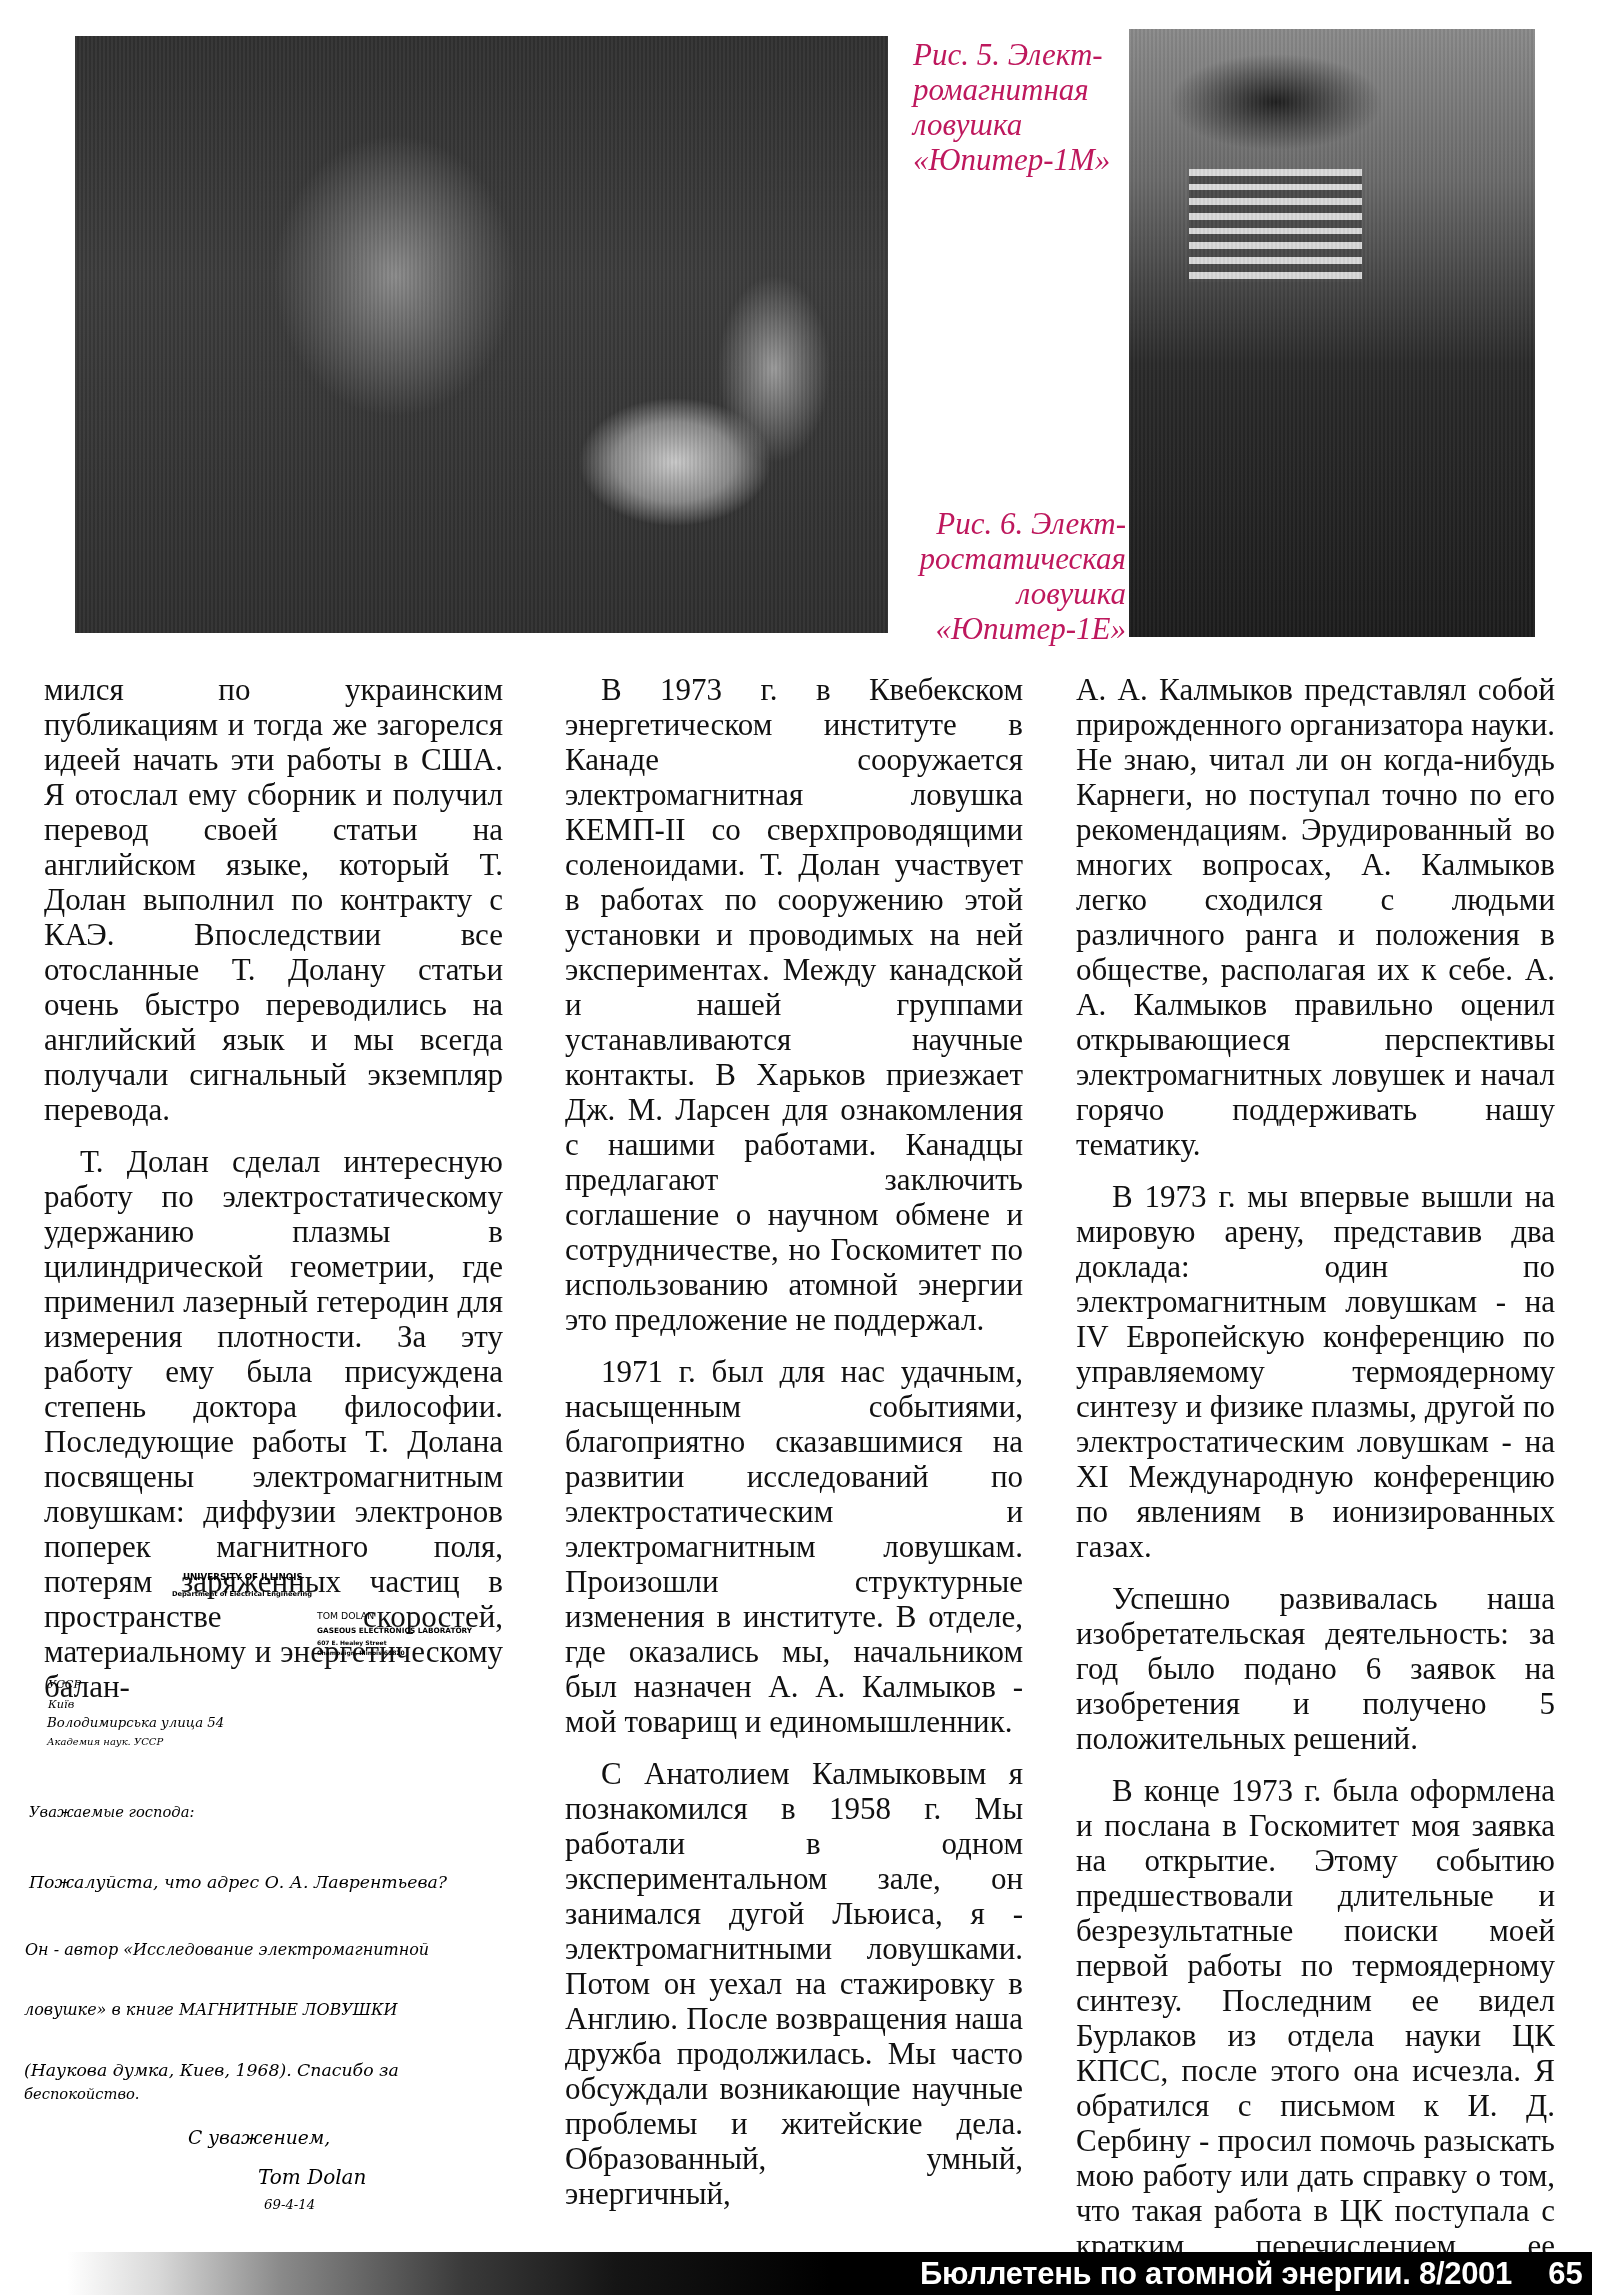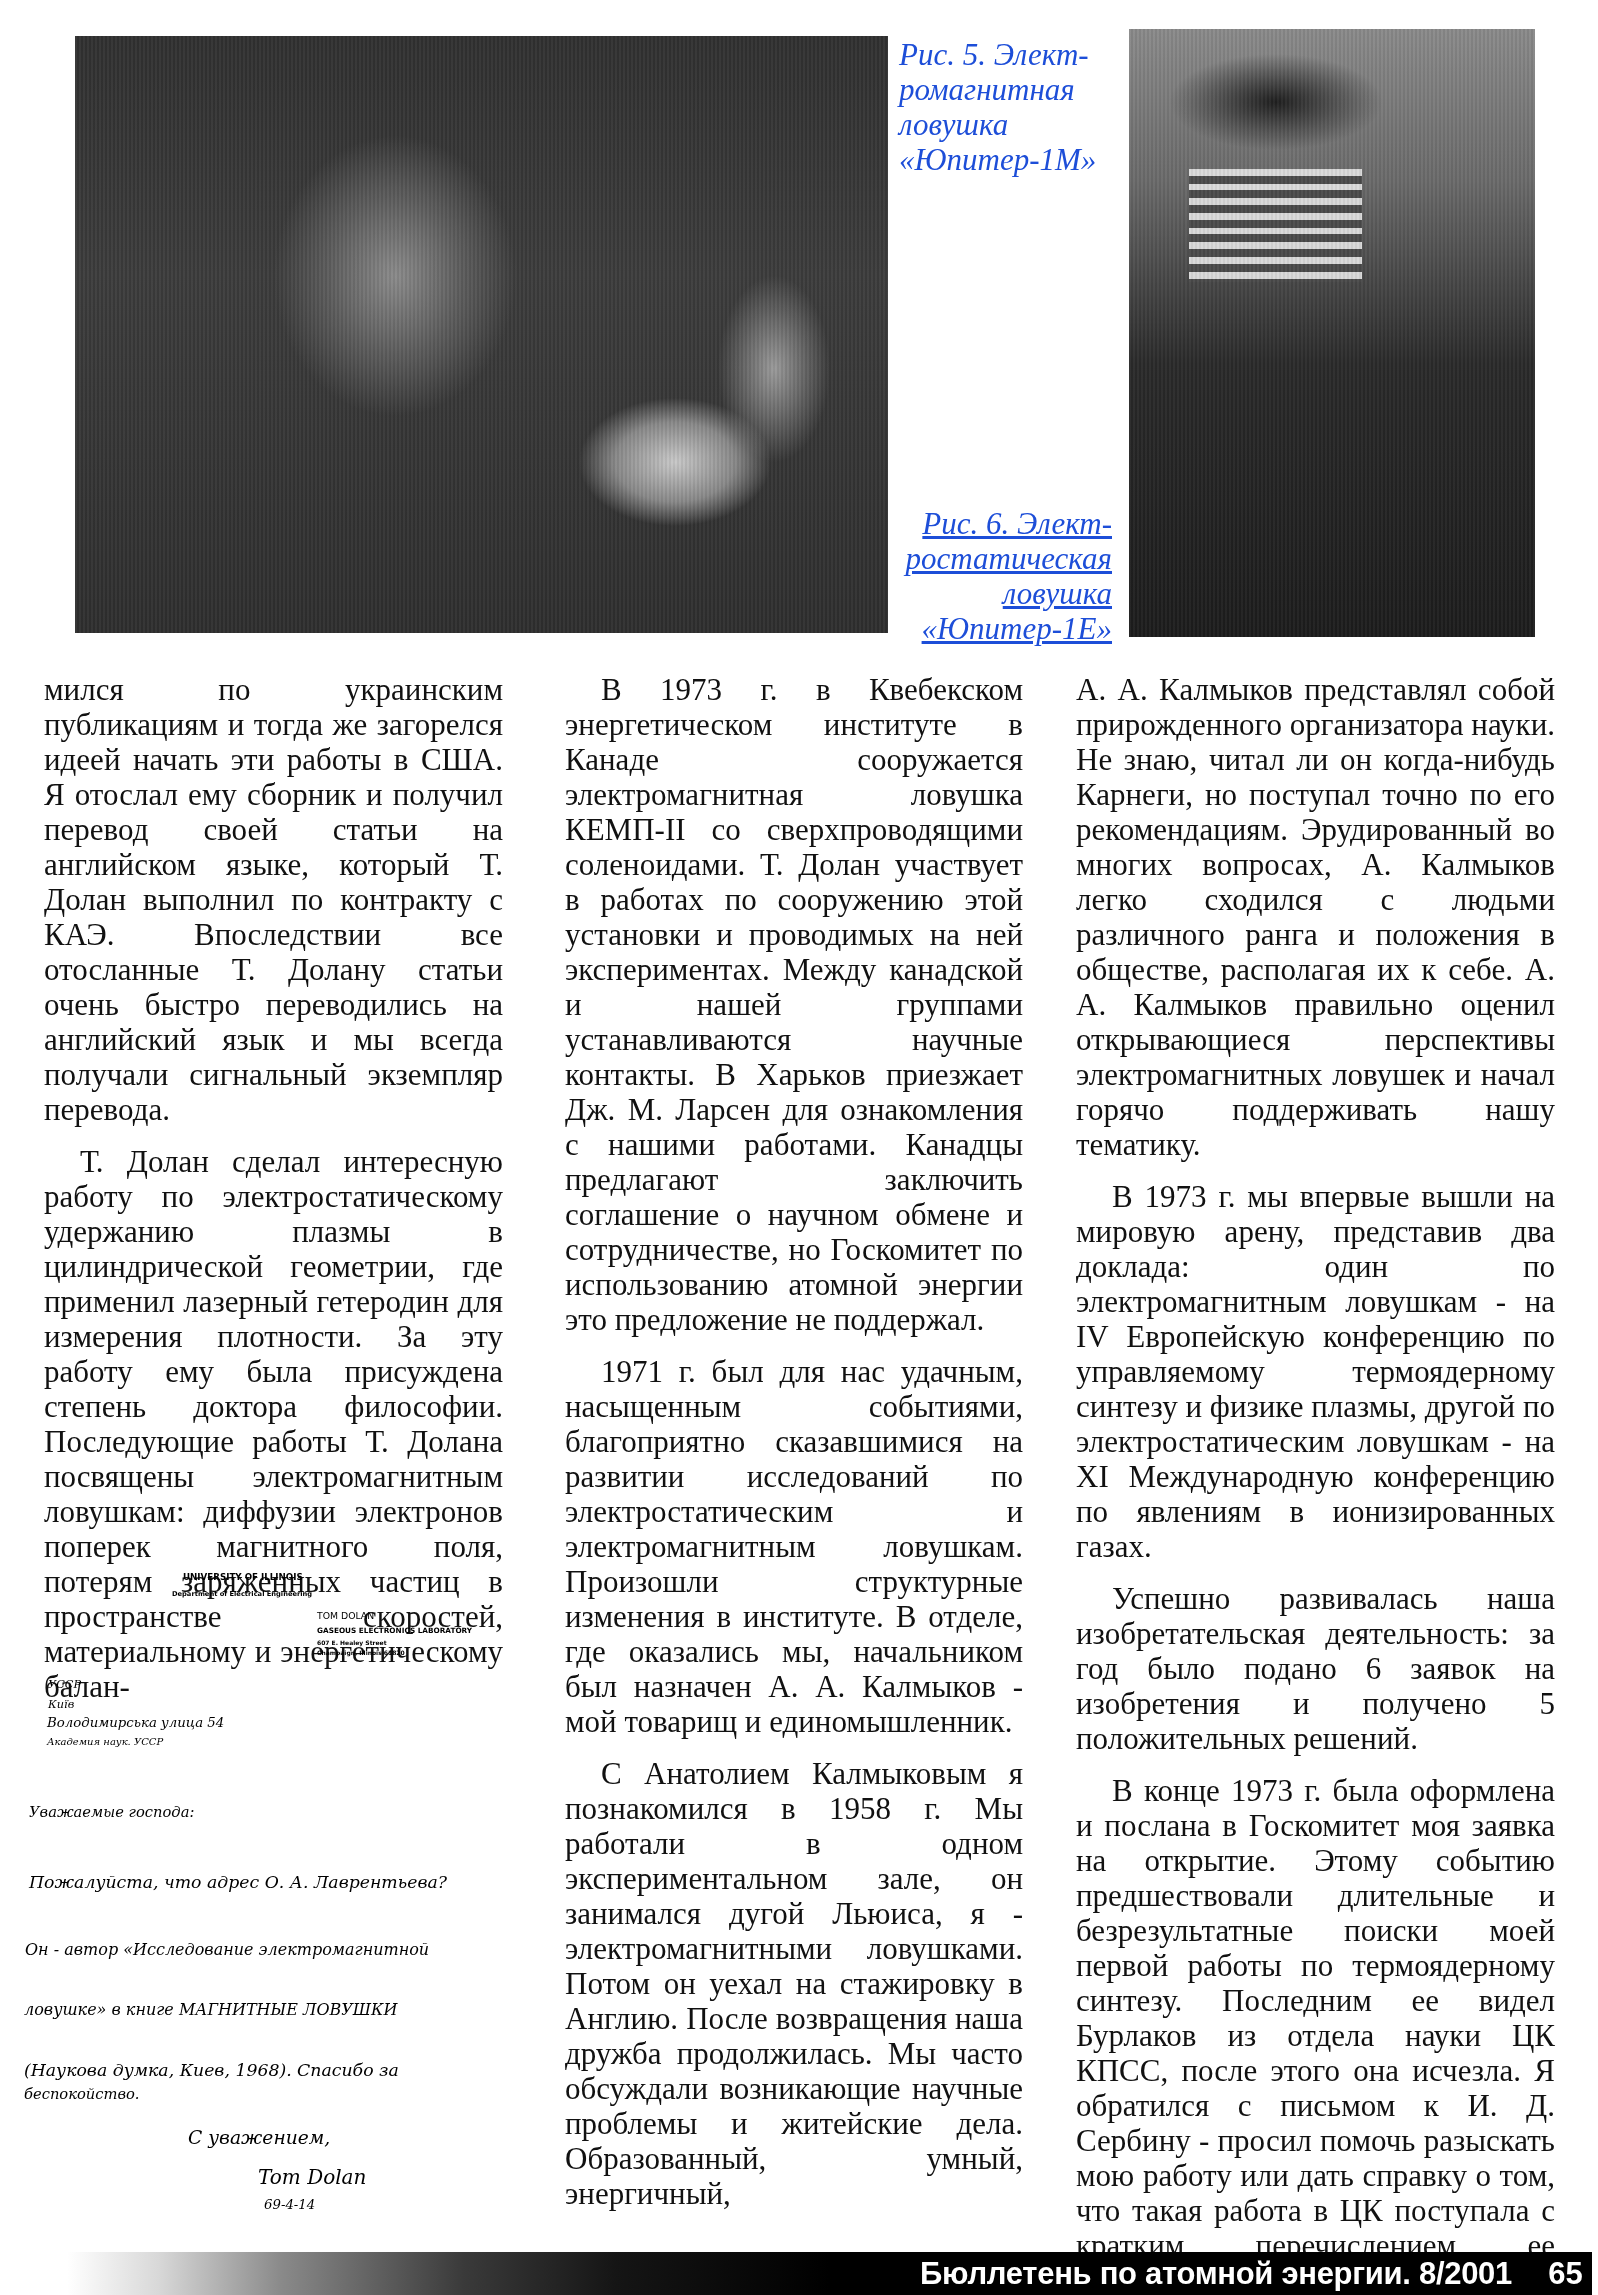--- a/index.html
+++ b/index.html
@@ -18,23 +18,23 @@
     background:
       repeating-linear-gradient(180deg, #d9d9d9 0px, #d9d9d9 6.7px, #4a4a4a 6.7px, #4a4a4a 14.7px) 60px 140px / 173px 113px no-repeat,
       radial-gradient(ellipse 133px 60px at 147px 73px, #1f1f1f 0%, transparent 80%),
       linear-gradient(180deg, #8a8a8a 0%, #6a6a6a 25%, #2a2a2a 55%, #1c1c1c 100%);
   }
   .photo .shade { position: absolute; inset: 0;
     background: repeating-linear-gradient(90deg, rgba(255,255,255,0.04) 0 2px, rgba(0,0,0,0.05) 2px 4px); }
 
   
   .caption { position: absolute; font-family: "Liberation Serif", "DejaVu Serif", serif; font-style: italic;
-    font-size: 31px; line-height: 35px; color: #1d4ed8; }
+    font-size: 31px; line-height: 35px; color: #be185d; margin-left: 14px; }
   #cap5 { left: 899px; top: 37px; width: 220px; text-align: left; }
-  #cap6 { left: 886px; top: 506px; width: 226px; text-align: right; text-decoration: underline; }
+  #cap6 { left: 886px; top: 506px; width: 226px; text-align: right; }
 
   
   .col { position: absolute; font-family: "Liberation Serif", "DejaVu Serif", serif;
     font-size: 31px; line-height: 35px; color: #111; text-align: justify; hyphens: manual; }
   .col p { margin: 17px; text-indent: 0; }
   .col p.ind { text-indent: 36px; }
   .col p.gap { margin-top: 17.3px; }
   #col1 { left: 27px; top: 655px; width: 493px; }
   #col2 { left: 548px; top: 655px; width: 492px; }
   #col3 { left: 1059px; top: 655px; width: 513px; }

